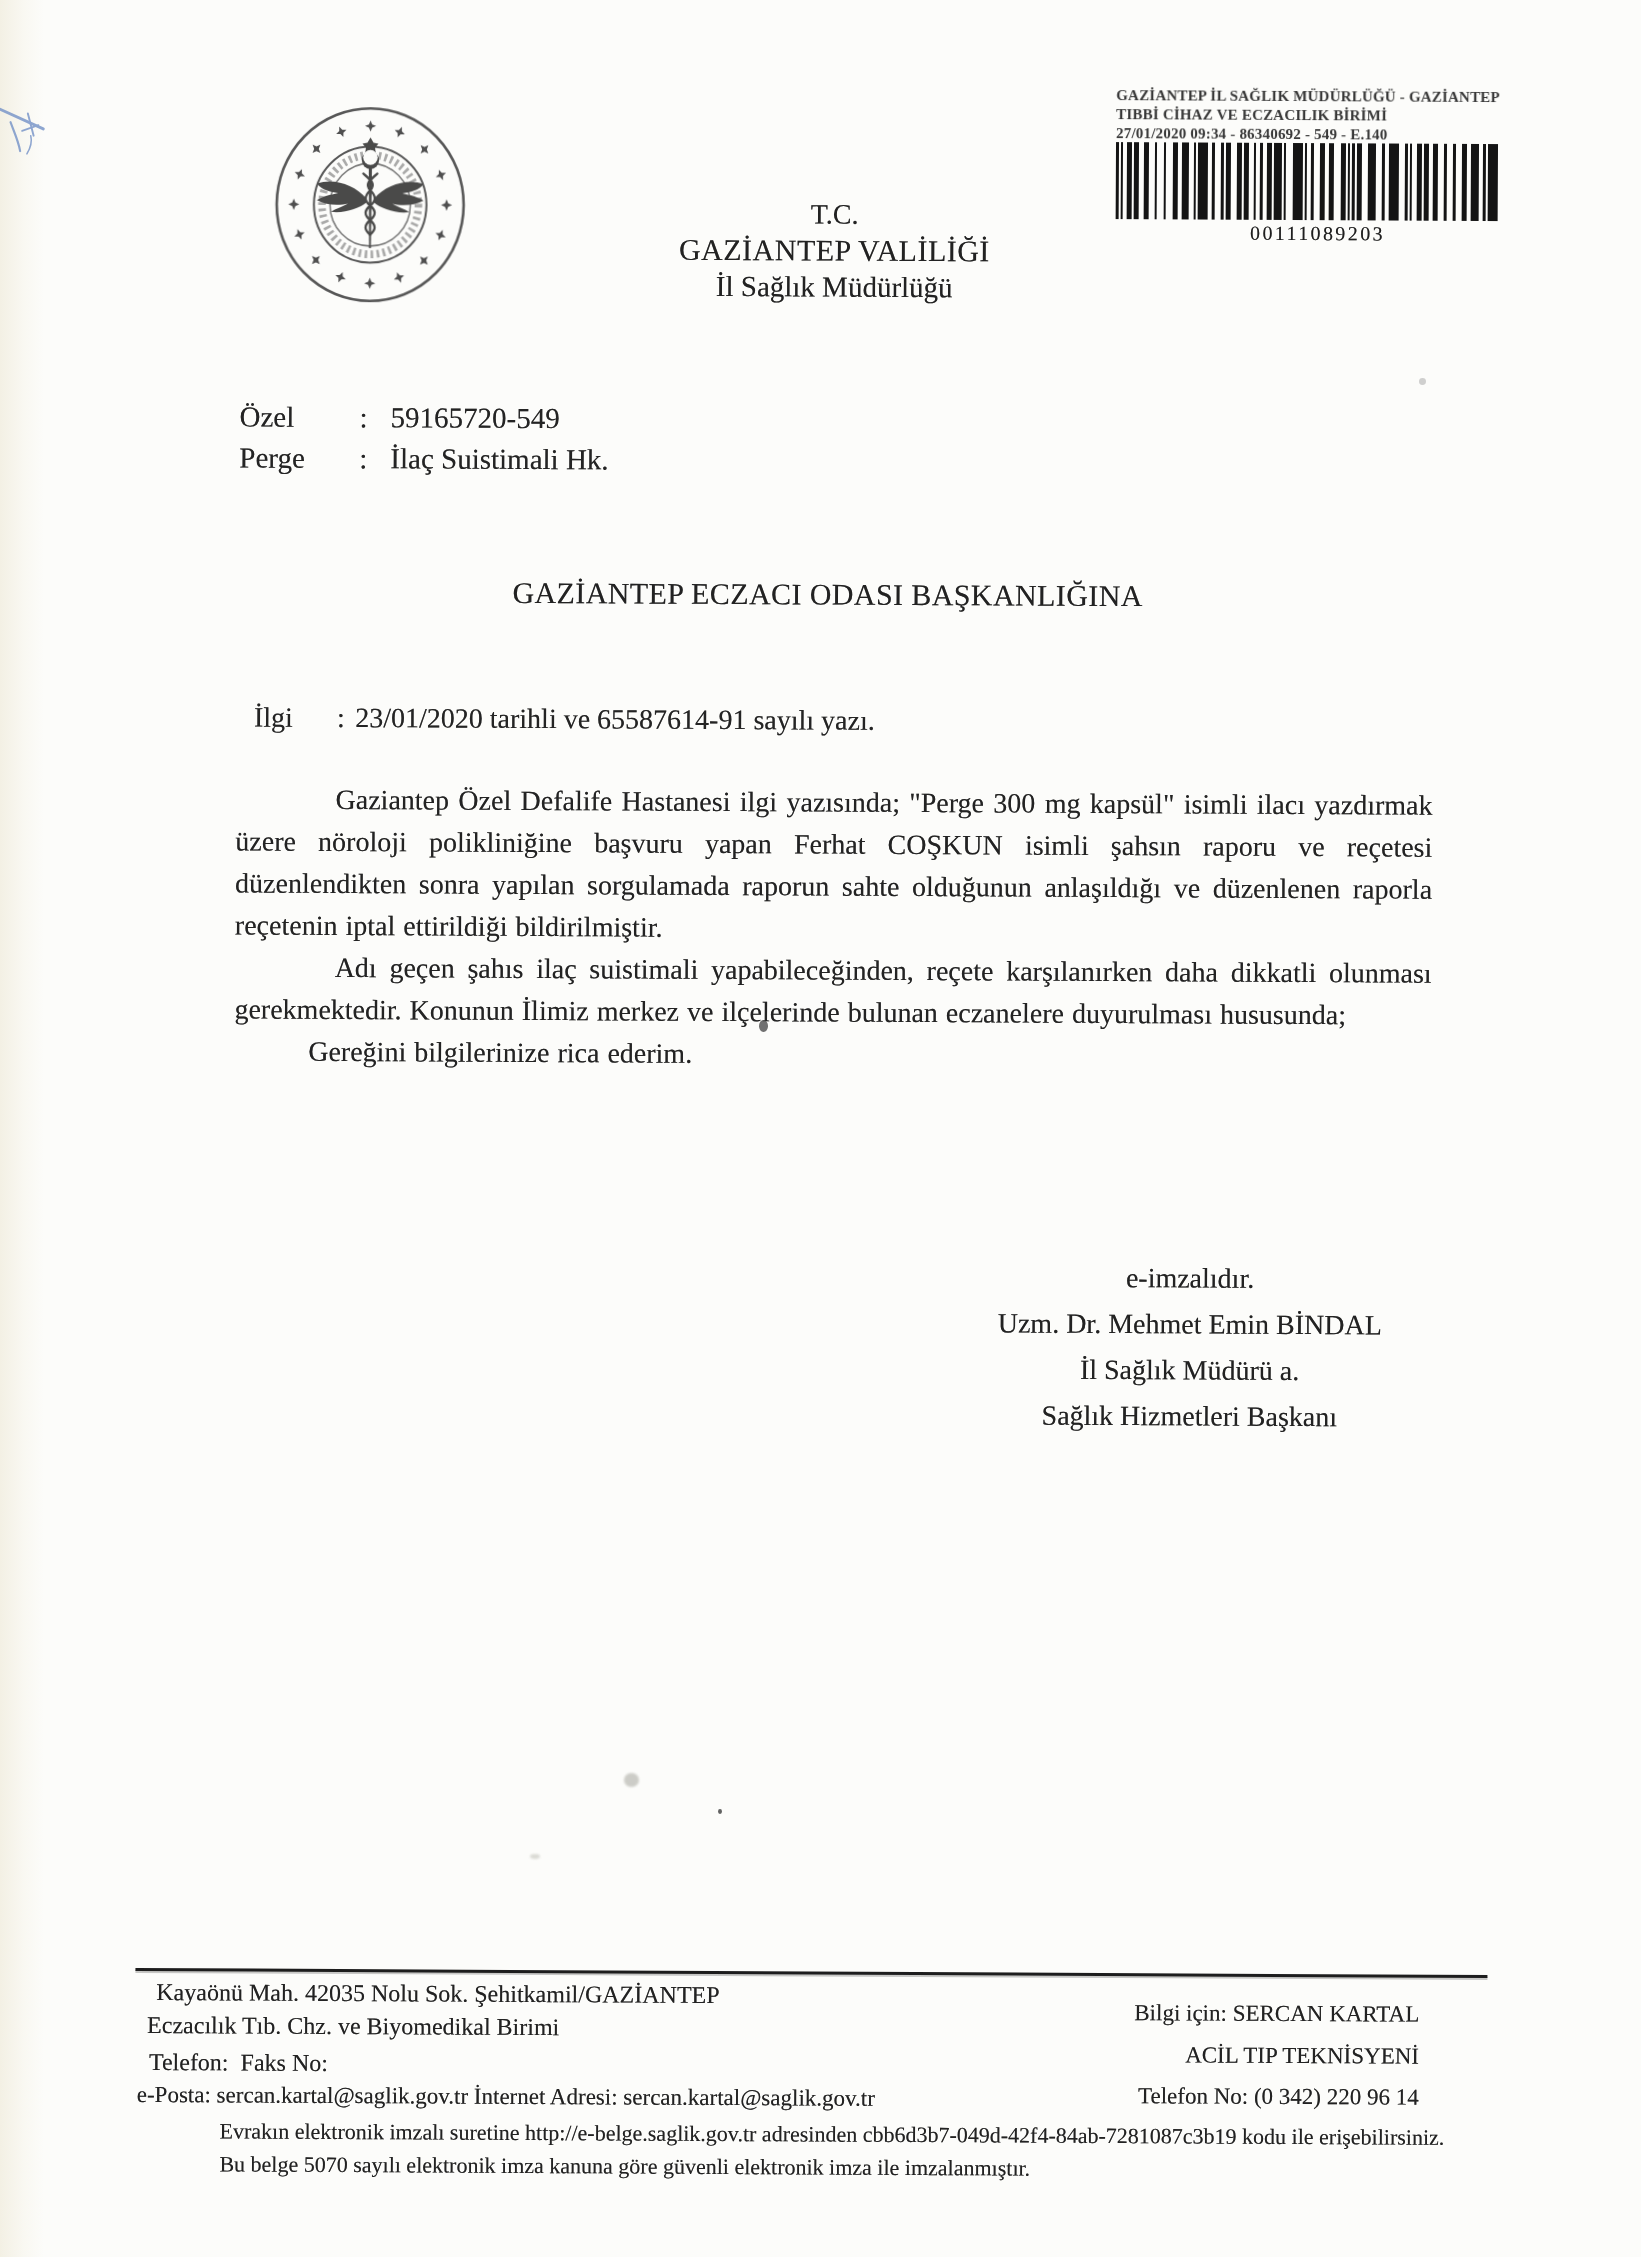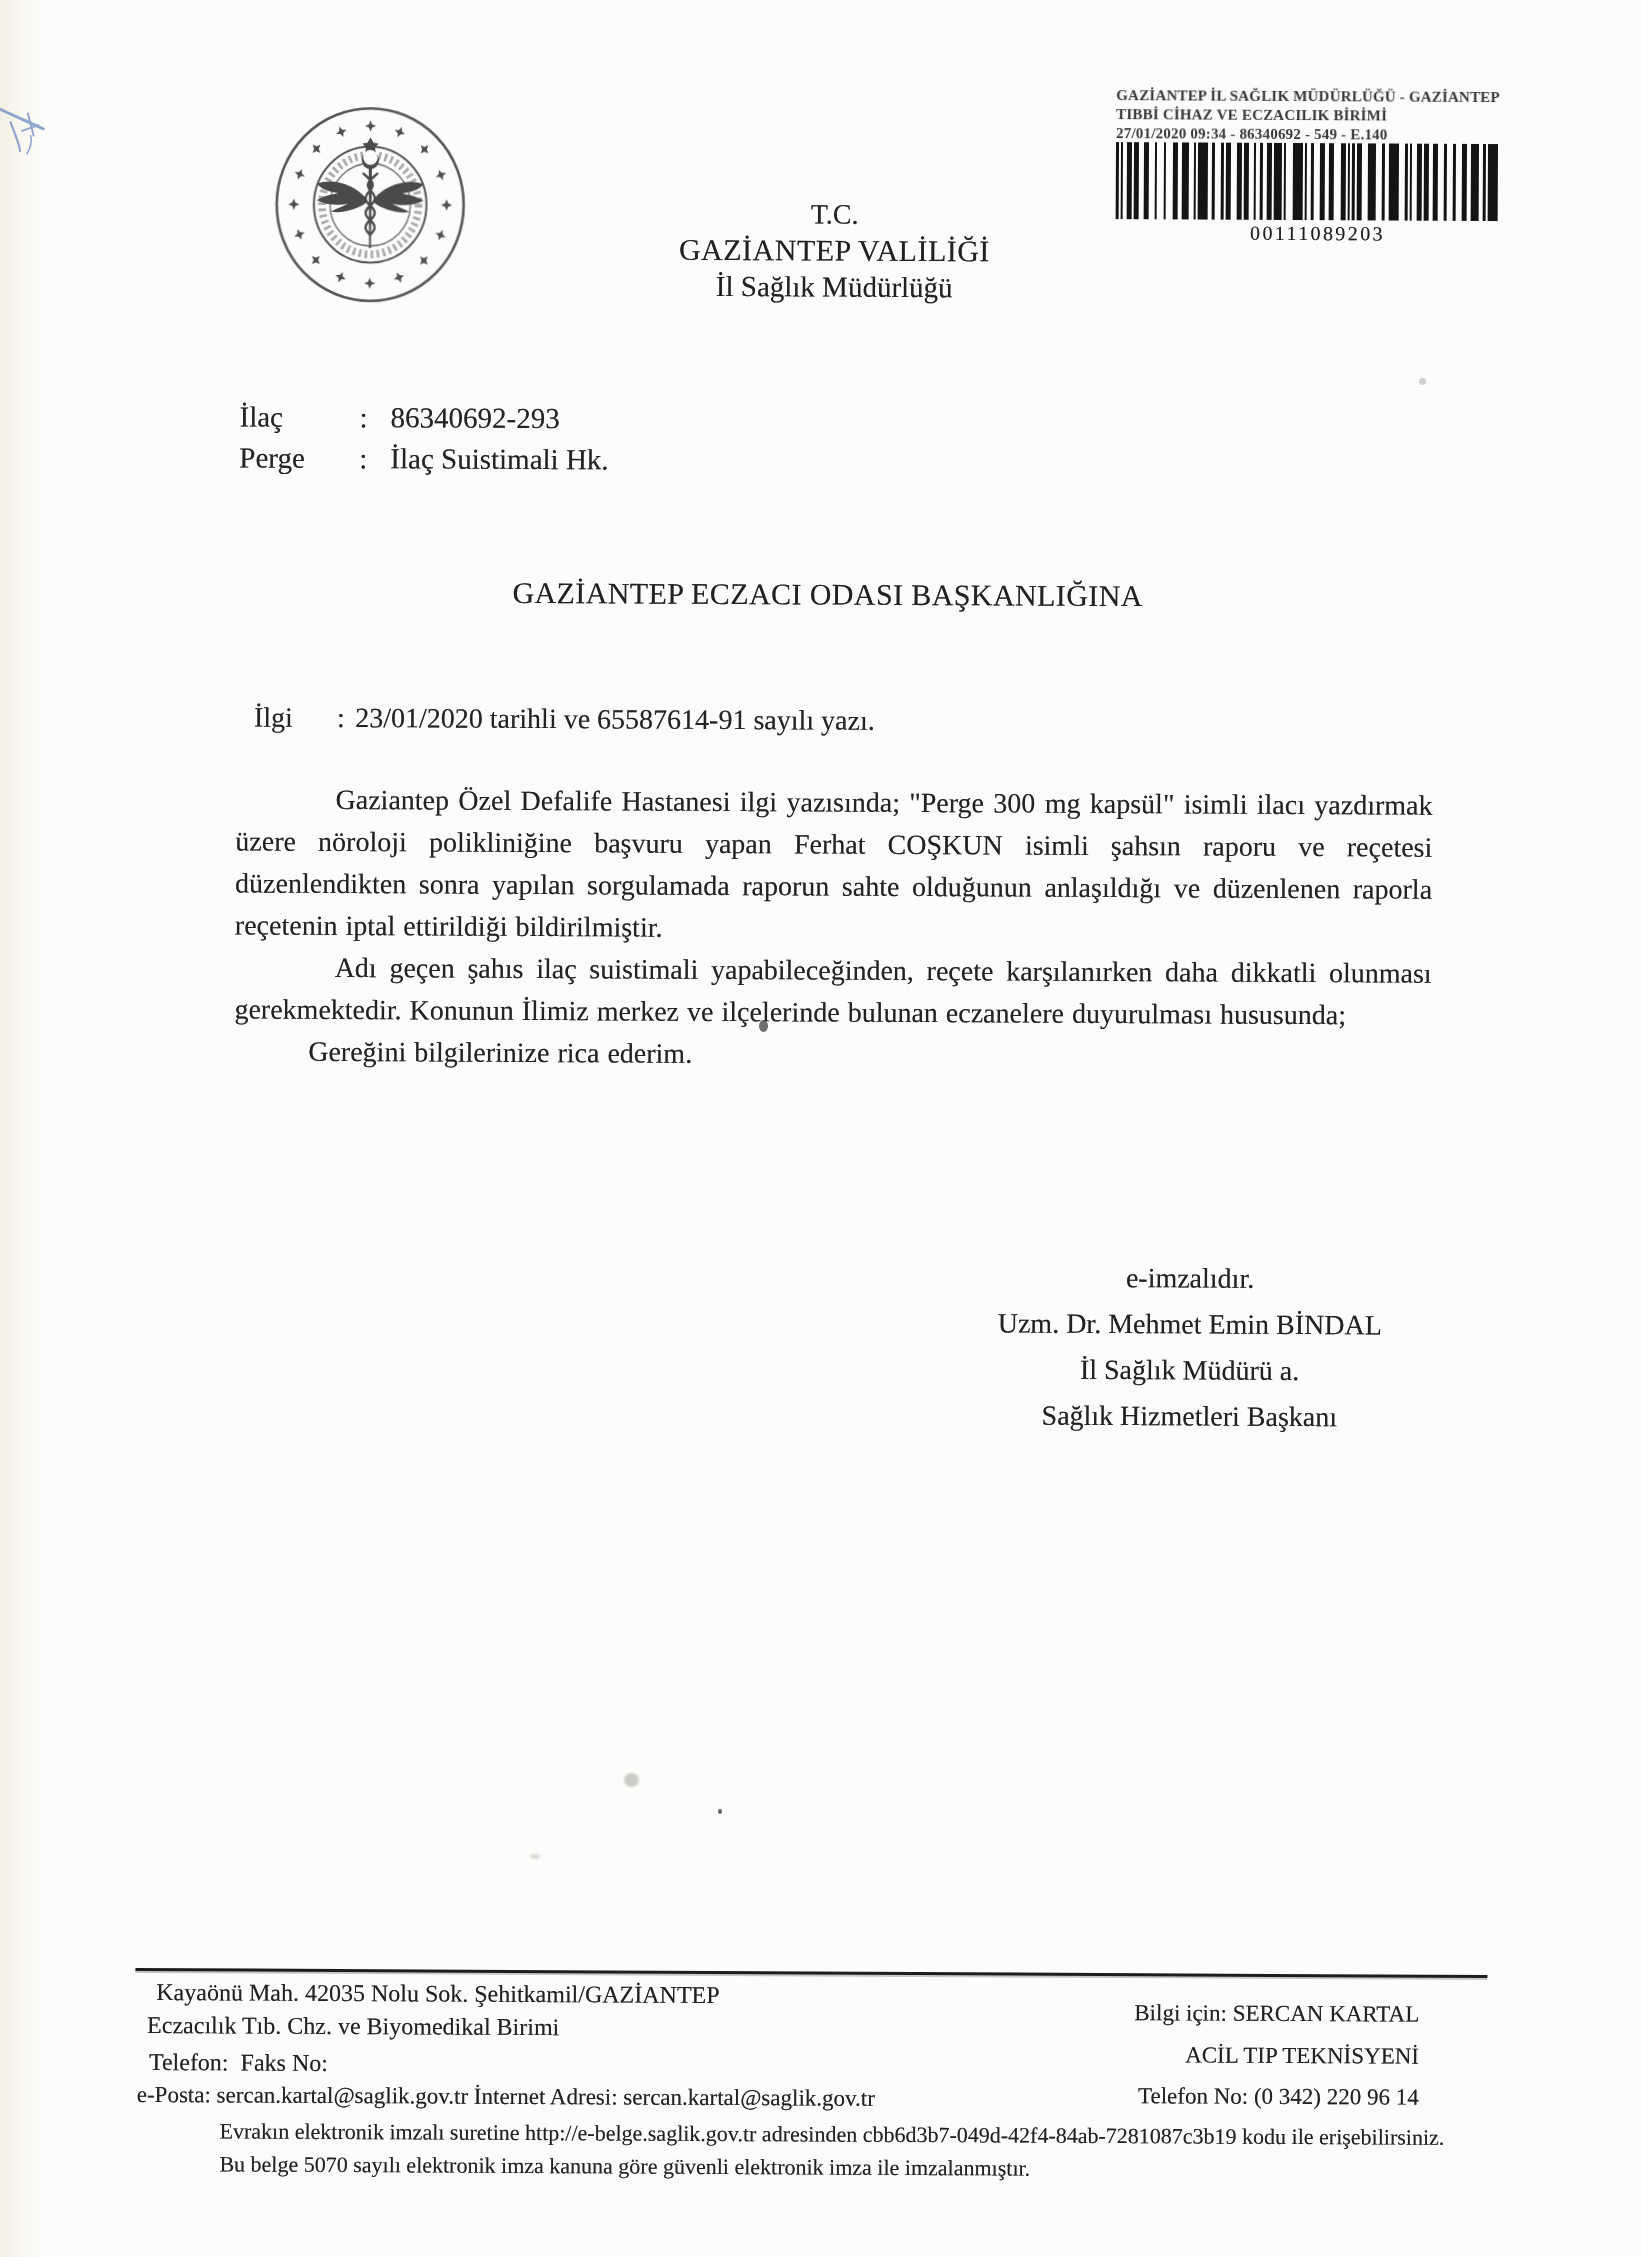--- a/index.html
+++ b/index.html
@@ -167,23 +167,23 @@
     </div>
 
     <div class="abs header doc">
       <div class="tc">T.C.</div>
       <div class="ttl">GAZİANTEP VALİLİĞİ</div>
       <div>İl Sağlık Müdürlüğü</div>
     </div>
 
     <div class="abs meta doc">
       <div class="row">
-        <span class="lbl">İlaç</span>
+        <span class="lbl">Özel</span>
         <span class="col">:</span>
-        <span>86340692-293</span>
+        <span>59165720-549</span>
       </div>
       <div class="row">
         <span class="lbl">Perge</span>
         <span class="col">:</span>
         <span>İlaç Suistimali Hk.</span>
       </div>
     </div>
 
     <div class="abs recipient doc">GAZİANTEP ECZACI ODASI BAŞKANLIĞINA</div>
 

